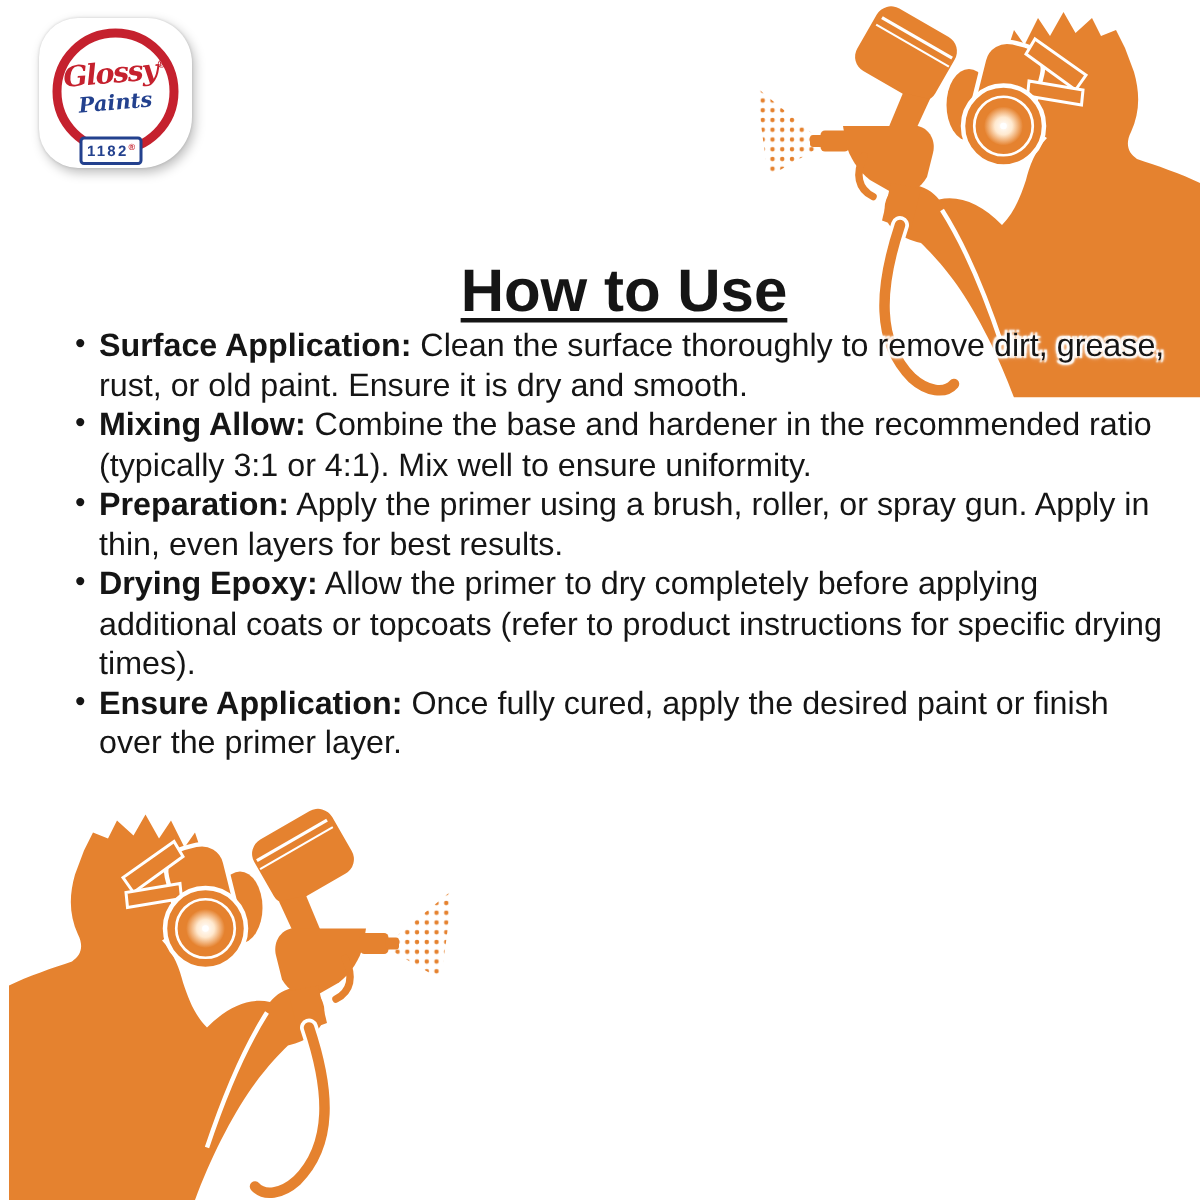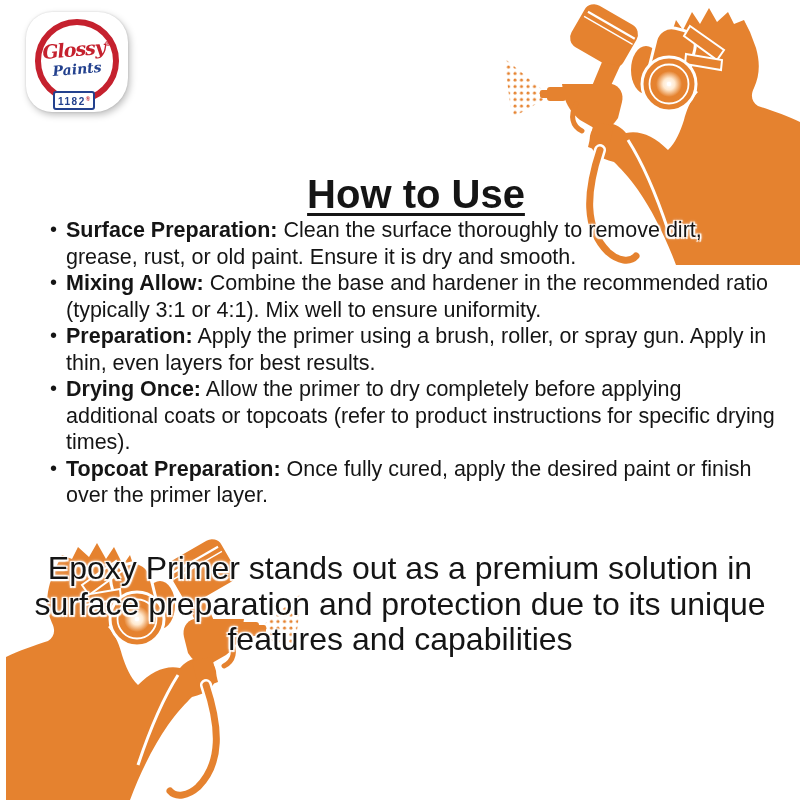--- a/index.html
+++ b/index.html
@@ -131,35 +131,30 @@
       <div class="logo-brand"><span>Glossy</span><sup>®</sup></div>
       <div class="logo-sub">Paints</div>
     </div>
     <div class="logo-badge"><span>1182</span><sup>®</sup></div>
   </div>
 
   <h1 class="title halo"><span>How to Use</span></h1>
 
   <ul class="steps halo">
     <li class="step">
-      <span class="bullet">•</span><b>Surface Preparation:</b><span> Clean the surface thoroughly to remove dirt, grease, rust, or old paint. Ensure it is dry and smooth.</span>
+      <span class="bullet">•</span><b>Surface Application:</b><span> Clean the surface thoroughly to remove dirt, grease, rust, or old paint. Ensure it is dry and smooth.</span>
     </li>
     <li class="step">
       <span class="bullet">•</span><b>Mixing Allow:</b><span> Combine the base and hardener in the recommended ratio (typically 3:1 or 4:1). Mix well to ensure uniformity.</span>
     </li>
     <li class="step">
       <span class="bullet">•</span><b>Preparation:</b><span> Apply the primer using a brush, roller, or spray gun. Apply in thin, even layers for best results.</span>
     </li>
     <li class="step">
-      <span class="bullet">•</span><b>Drying Once:</b><span> Allow the primer to dry completely before applying additional coats or topcoats (refer to product instructions for specific drying times).</span>
+      <span class="bullet">•</span><b>Drying Epoxy:</b><span> Allow the primer to dry completely before applying additional coats or topcoats (refer to product instructions for specific drying times).</span>
     </li>
     <li class="step">
-      <span class="bullet">•</span><b>Topcoat Preparation:</b><span> Once fully cured, apply the desired paint or finish over the primer layer.</span>
+      <span class="bullet">•</span><b>Ensure Application:</b><span> Once fully cured, apply the desired paint or finish over the primer layer.</span>
     </li>
   </ul>
 
-  <div class="footer halo">
-    <div>Epoxy Primer stands out as a premium solution in</div>
-    <div>surface preparation and protection due to its unique</div>
-    <div>features and capabilities</div>
-  </div>
 
 </div>
 
 </body></html>

